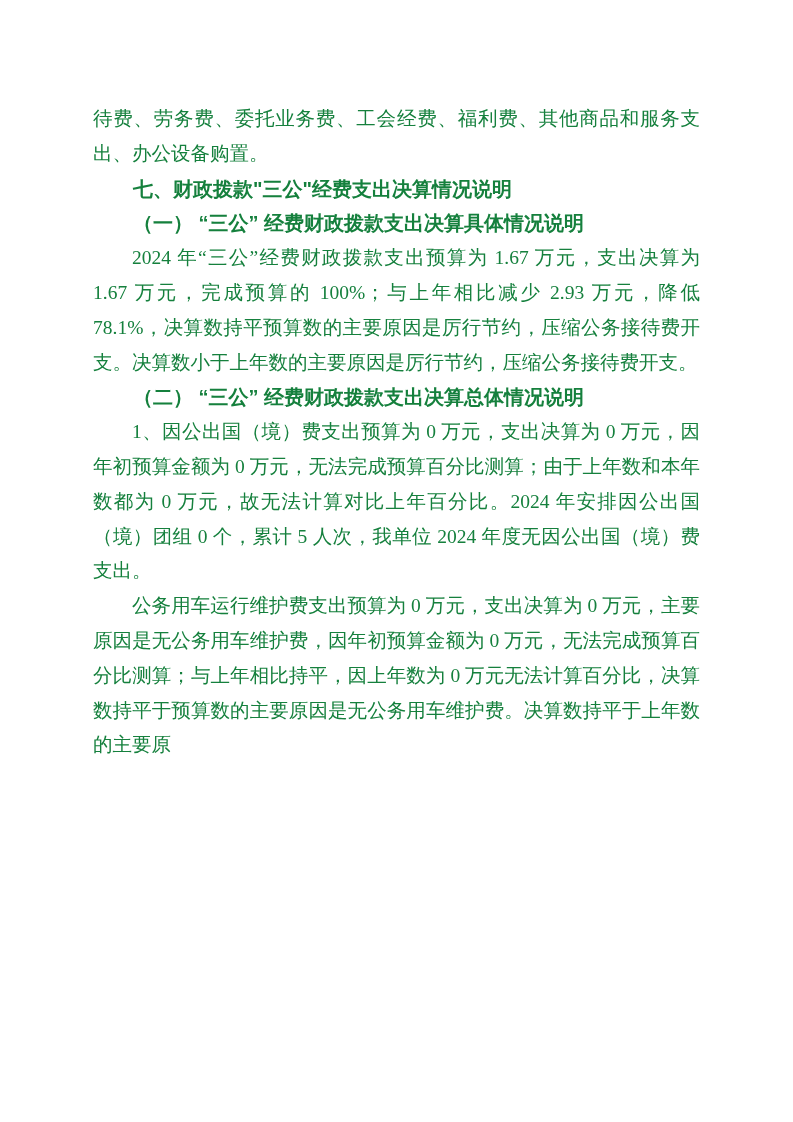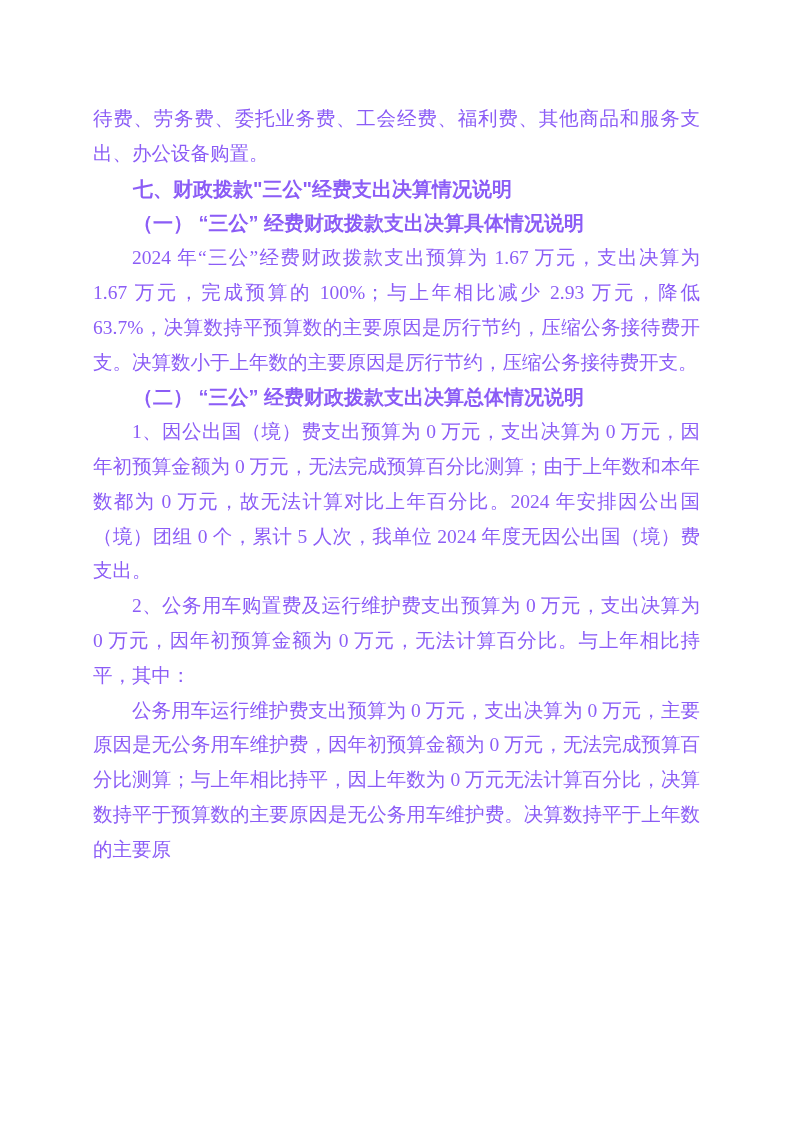--- a/index.html
+++ b/index.html
@@ -21,21 +21,21 @@
   }
   .content {
     position: absolute;
     left: 93px;
     top: 102px;
     width: 607px;
     text-align: justify;
     font-family: "Liberation Serif", "DejaVu Serif", serif;
     font-size: 19.5px;
     line-height: 34.8px;
-    color: #8b5cf6;
+    color: #15803d;
   }
   .block {
     margin: 0;
     padding: 0;
   }
   .block.indent {
     text-indent: 2em;
   }
   .block.body {
     font-family: "Liberation Serif", "DejaVu Serif", serif;
@@ -49,19 +49,18 @@
   }
 </style>
 </head>
 <body>
 
 <div class="page">
   <main class="content">
       <p class="block body">待费、劳务费、委托业务费、工会经费、福利费、其他商品和服务支出、办公设备购置。</p>
       <p class="block heading indent">七、财政拨款"三公"经费支出决算情况说明</p>
       <p class="block heading indent">（一） “三公” 经费财政拨款支出决算具体情况说明</p>
-      <p class="block body indent">2024 年“三公”经费财政拨款支出预算为 1.67 万元，支出决算为 1.67 万元，完成预算的 100%；与上年相比减少 2.93 万元，降低 63.7%，决算数持平预算数的主要原因是厉行节约，压缩公务接待费开支。决算数小于上年数的主要原因是厉行节约，压缩公务接待费开支。</p>
+      <p class="block body indent">2024 年“三公”经费财政拨款支出预算为 1.67 万元，支出决算为 1.67 万元，完成预算的 100%；与上年相比减少 2.93 万元，降低 78.1%，决算数持平预算数的主要原因是厉行节约，压缩公务接待费开支。决算数小于上年数的主要原因是厉行节约，压缩公务接待费开支。</p>
       <p class="block heading indent">（二） “三公” 经费财政拨款支出决算总体情况说明</p>
       <p class="block body indent">1、因公出国（境）费支出预算为 0 万元，支出决算为 0 万元，因年初预算金额为 0 万元，无法完成预算百分比测算；由于上年数和本年数都为 0 万元，故无法计算对比上年百分比。2024 年安排因公出国（境）团组 0 个，累计 5 人次，我单位 2024 年度无因公出国（境）费支出。</p>
-      <p class="block body indent">2、公务用车购置费及运行维护费支出预算为 0 万元，支出决算为 0 万元，因年初预算金额为 0 万元，无法计算百分比。与上年相比持平，其中：</p>
       <p class="block body indent">公务用车运行维护费支出预算为 0 万元，支出决算为 0 万元，主要原因是无公务用车维护费，因年初预算金额为 0 万元，无法完成预算百分比测算；与上年相比持平，因上年数为 0 万元无法计算百分比，决算数持平于预算数的主要原因是无公务用车维护费。决算数持平于上年数的主要原</p>
     </main>
 </div>
 
 </body></html>

